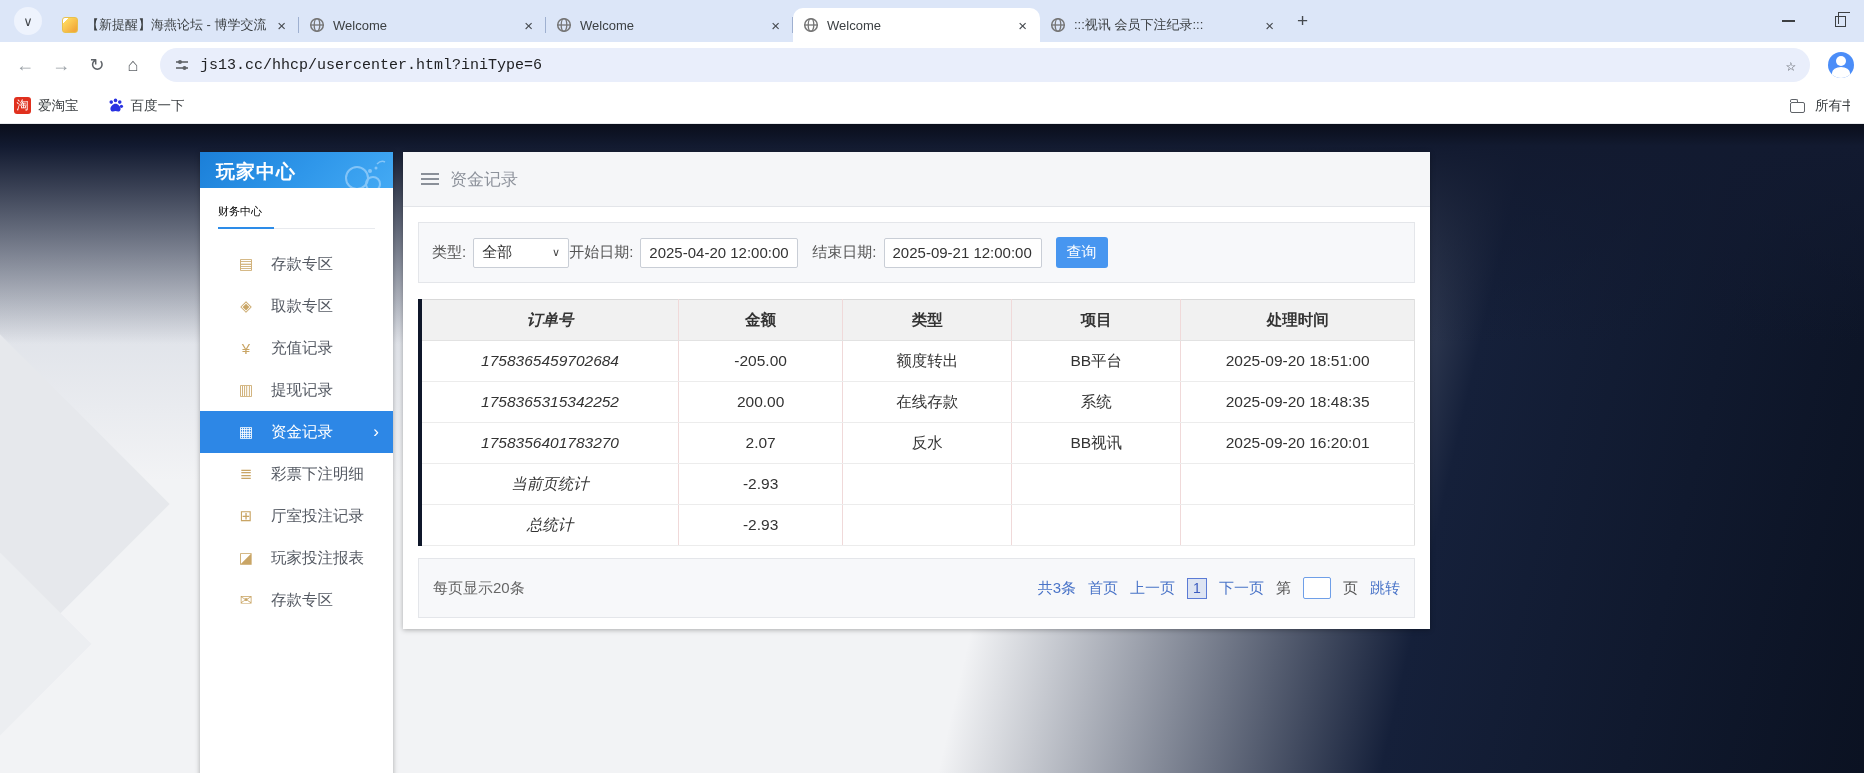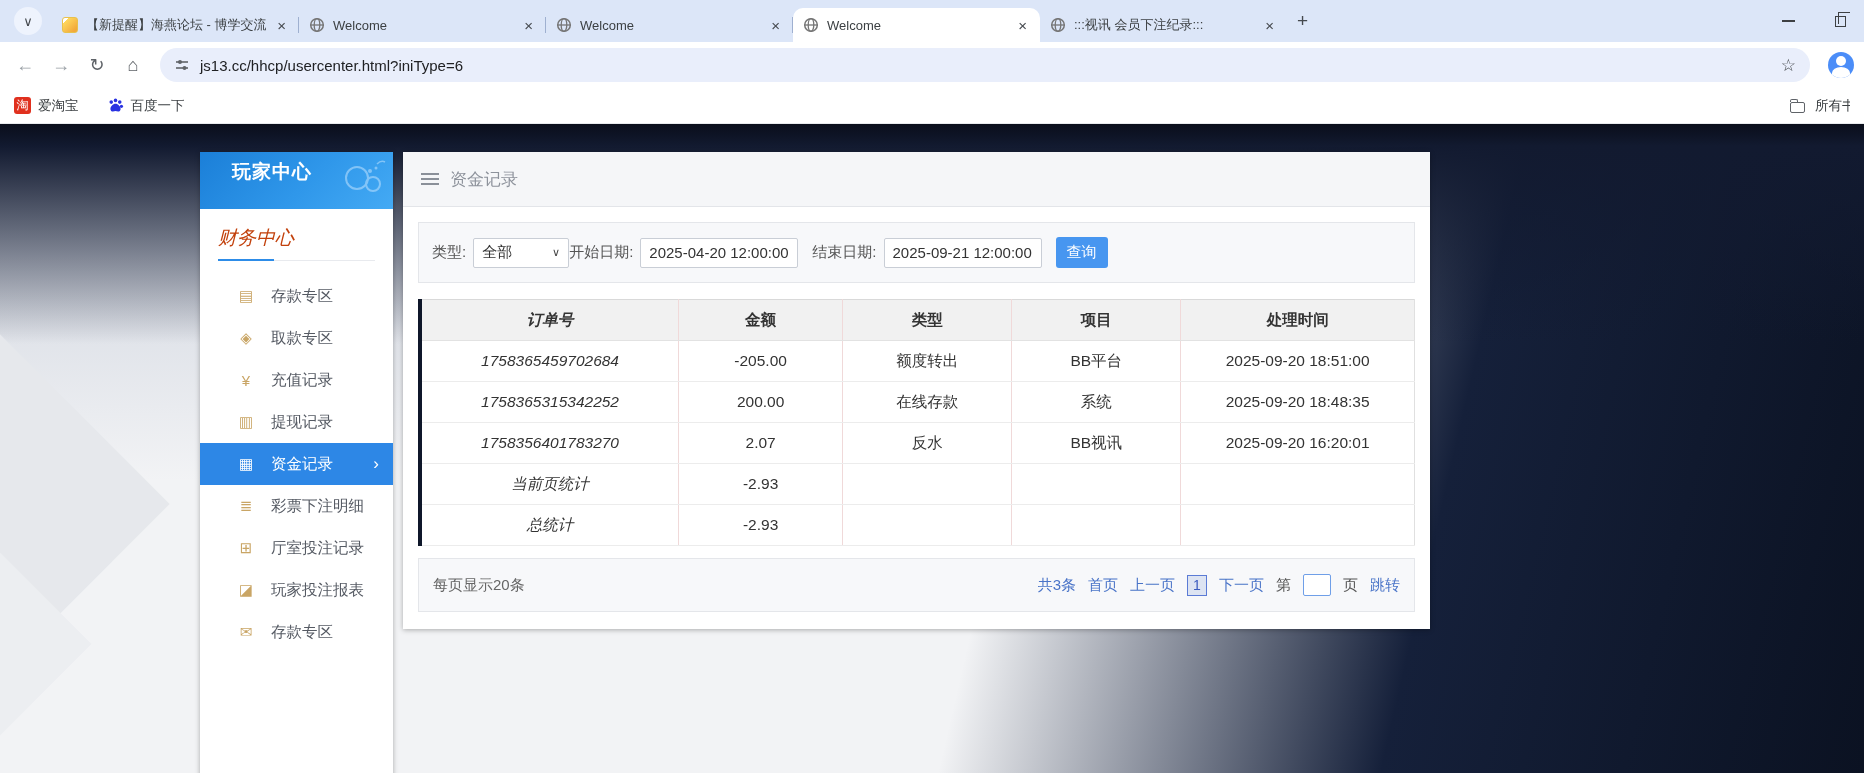--- a/index.html
+++ b/index.html
@@ -22,21 +22,21 @@
   .win-controls { position:absolute; right:0; top:0; height:42px; display:flex; align-items:center; gap:40px; padding-right:18px; }
   .win-min { width:13px; height:2px; background:#3d4043; }
   .win-max { width:11px; height:11px; border:1.5px solid #3d4043; position:relative; background:#dce6f8; }
   .win-max::before { content:""; position:absolute; left:2px; bottom:2px; width:11px; height:11px; border:1.5px solid #3d4043; border-right:none; border-bottom:none; }
 
   .toolbar { height:46px; background:#fff; display:flex; align-items:center; padding:0 10px; gap:6px; }
   .nav-ic { width:30px; height:30px; display:flex; align-items:center; justify-content:center;
     font-size:18px; color:#5f6368; cursor:pointer; border-radius:50%; }
   .nav-ic.dis { color:#9aa0a6; }
   .urlbar { flex:1; height:34px; margin:0 6px; background:#e9eefb; border-radius:17px;
-    display:flex; align-items:center; padding:0 8px 0 14px; gap:10px; }
+    display:flex; align-items:center; padding:0 8px 0 14px; gap:10px;font-family:Liberation Mono, monospace; }
   .url-text { flex:1; font-size:15px; color:#202124; }
   .star { font-size:17px; color:#45494e; cursor:pointer; padding:0 6px; }
   .avatar { width:26px; height:26px; border-radius:50%; background:#4b8df8; position:relative; overflow:hidden; margin-left:6px; cursor:pointer; flex:none; }
   .avatar::before { content:""; position:absolute; left:8px; top:4px; width:10px; height:10px; border-radius:50%; background:#fff; }
   .avatar::after { content:""; position:absolute; left:4px; top:15px; width:18px; height:12px; border-radius:50% 50% 0 0; background:#fff; }
 
   .bookmarks { height:36px; background:#fff; border-bottom:1px solid #e8eaed; display:flex; align-items:center; padding:0 14px; font-size:13.5px; color:#3c4043; }
   .bm { display:flex; align-items:center; gap:7px; margin-right:28px; cursor:pointer; }
   .tb-icon { width:17px; height:17px; background:#e0301e; color:#fff; border-radius:3px; font-size:12px; display:flex; align-items:center; justify-content:center; }
   .bm-right { margin-left:auto; display:flex; align-items:center; gap:10px; overflow:hidden; width:70px; flex:none; }
@@ -51,26 +51,26 @@
       linear-gradient(180deg,#0a0e1b 0%,#121a30 22px,rgba(18,26,48,0) 220px),
       linear-gradient(283deg,#0b1222 0%,#15203a 24%,rgba(21,32,58,0) 46%),
       linear-gradient(180deg,#c7cdd9 0%,#f2f3f5 55%);
   }
   .chev { position:absolute; background:#e6e8ec; transform:rotate(45deg); }
   .chev1 { left:-120px; top:260px; width:240px; height:240px; }
   .chev2 { left:-150px; top:420px; width:200px; height:200px; background:#eceef1; }
 
   
   .sidebar { position:absolute; left:200px; top:28px; width:193px; bottom:-10px; background:#fff; box-shadow:0 1px 5px rgba(0,0,0,.3); }
-  .sb-banner { height:57px; background:linear-gradient(135deg,#1b7fd8 0%,#2f97ea 55%,#44aaf4 100%); color:#fff; padding:7px 0 0 32px; position:relative; overflow:hidden; }
+  .sb-banner { height:36px; background:linear-gradient(135deg,#1b7fd8 0%,#2f97ea 55%,#44aaf4 100%); color:#fff; padding:7px 0 0 16px; position:relative; overflow:hidden; }
   .sb-title { font-size:19px; font-weight:bold; letter-spacing:1px; }
   .sb-sub { font-size:11px; letter-spacing:1.5px; opacity:.92;margin-top:48px; }
   .gamepad { position:absolute; right:6px; top:6px; width:44px; height:40px; opacity:.55; }
   .sb-section { padding:16px 18px 0 18px; }
-  .sb-section-title { font-size:19px; color:#c2410c; padding-bottom:9px;font-style:italic; }
+  .sb-section-title { font-size:11px; color:#000000; padding-bottom:9px; }
   .sb-underline { height:0; border-bottom:1px solid #e8eaee; position:relative; }
   .sb-underline::before { content:""; position:absolute; left:0; top:-1px; width:56px; border-bottom:2px solid #2d8ce8; }
   .sb-menu { list-style:none; margin-top:14px; }
   .sb-item { height:42px; display:flex; align-items:center; padding:0 14px 0 36px; font-size:15.5px; color:#555a63; cursor:pointer; }
   .sb-item .ic { width:20px; margin-right:15px; color:#c9a565; font-size:15px; text-align:center; }
   .sb-item.active { background:#2d87e6; color:#fff; }
   .sb-item.active .ic { color:#fff; }
   .sb-item .chevr { margin-left:auto; font-size:17px; color:#fff; }
 
   
@@ -88,21 +88,21 @@
   .btn-query { width:52px; height:31px; background:#4796f0; color:#fff; border:none; border-radius:3px; font-size:15px; cursor:pointer; font-family:inherit; }
 
   table.data { width:calc(100% - 30px); margin:16px 15px 0 15px; border-collapse:collapse; font-size:15.5px; color:#333; table-layout:fixed; }
   table.data th, table.data td { height:41px; text-align:center; border-right:1px solid #f0d9d9; }
   table.data th:last-child, table.data td:last-child { border-right:1px solid #e0e0e0; }
   table.data th:first-child, table.data td:first-child { border-left:4px solid #0f172a;font-style:italic; }
   table.data th { background:#f1f1f1; font-weight:bold; border-top:1px solid #d9d9d9; border-bottom:1px solid #e2e2e2; }
   table.data td { border-bottom:1px solid #ececec; background:#fff; }
   .col-order{width:26%;} .col-amount{width:16.5%;} .col-type{width:17%;} .col-item{width:17%;} .col-time{width:23.5%;}
 
-  .pagebar { margin:12px 15px 0 15px; height:54px; background:#f7f8fa; border:1px solid #e4e6ea; display:flex; align-items:center; padding:16px 14px; font-size:15px; color:#666; }
+  .pagebar { margin:12px 15px 0 15px; height:60px; background:#f7f8fa; border:1px solid #e4e6ea; display:flex; align-items:center; padding:16px 14px; font-size:15px; color:#666; }
   .pg-right { margin-left:auto; display:flex; align-items:center; gap:12px; color:#555; }
   .pg-total { color:#4a74c8; }
   .pg-link { color:#4a74c8; cursor:pointer; text-decoration:none; }
   .pg-current { min-width:20px; height:21px; padding:0 3px; background:#dde4f2; border:1px solid #5b7bd5; color:#3a5bbf; display:flex; align-items:center; justify-content:center; font-size:14px; }
   .pg-input { width:28px; height:22px; border:1px solid #6f9fe8; background:#fff; border-radius:2px; }
 </style>
 </head>
 <body>
 
 <div class="tabstrip">

